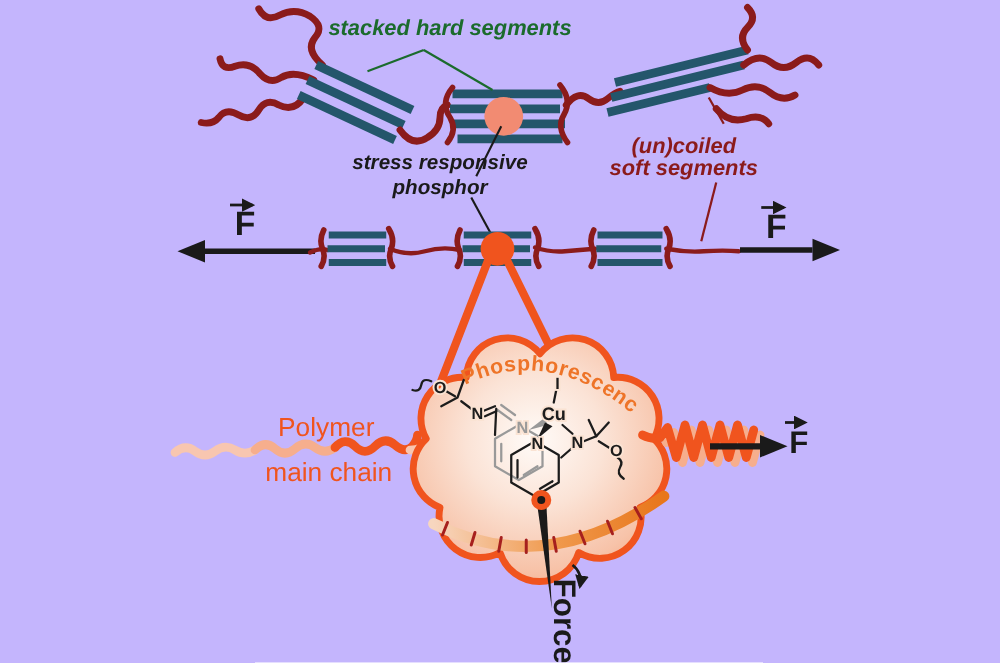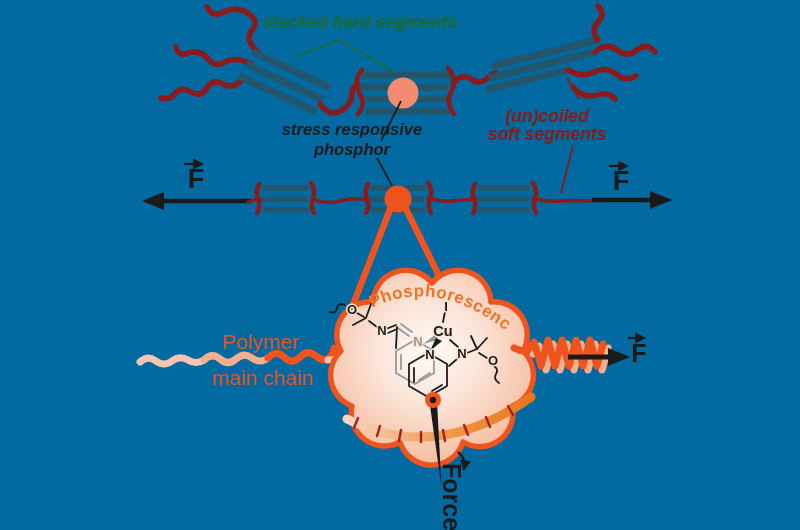--- a/index.html
+++ b/index.html
@@ -1,16 +1,16 @@
 <!DOCTYPE html>
 <html style="--maroon: #8B1B1B; --teal: #24566B; --green: #1B6B2C; --orange: #F0541E; --orange-soft: #F6AE8D; --orange-faint: #F8C6B0; --orange-text: #EE7428; --salmon: #F28B72; --ink: #1A1A1A; --gray: #999999; --tick: #A6201E;"><head>
 <meta charset="utf-8">
 <style>
   html,body { margin:0; padding:0; background:#ffffff; }
-  .stage { position:relative; width:800px; height:530px; background:#0369a1; overflow:hidden;
+  .stage { position:relative; width:800px; height:530px; background:#c4b5fd; overflow:hidden;
            font-family:"Liberation Sans", sans-serif; }
   svg { position:absolute; inset:0; }
 
   
   .sq   { stroke:var(--maroon); stroke-width:5.5; fill:none; stroke-linecap:round; stroke-linejoin:round; }
   .chain{ stroke:var(--maroon); stroke-width:3.5; fill:none; stroke-linecap:round; }
   .cap  { stroke:var(--maroon); stroke-width:4.5; fill:none; stroke-linecap:round; }
   .mlead{ stroke:var(--maroon); stroke-width:1.8; fill:none; }
   .bar-t{ stroke:var(--teal);  stroke-width:7;   fill:none; }
   .bar-m{ stroke:var(--teal);  stroke-width:5.5; fill:none; }

